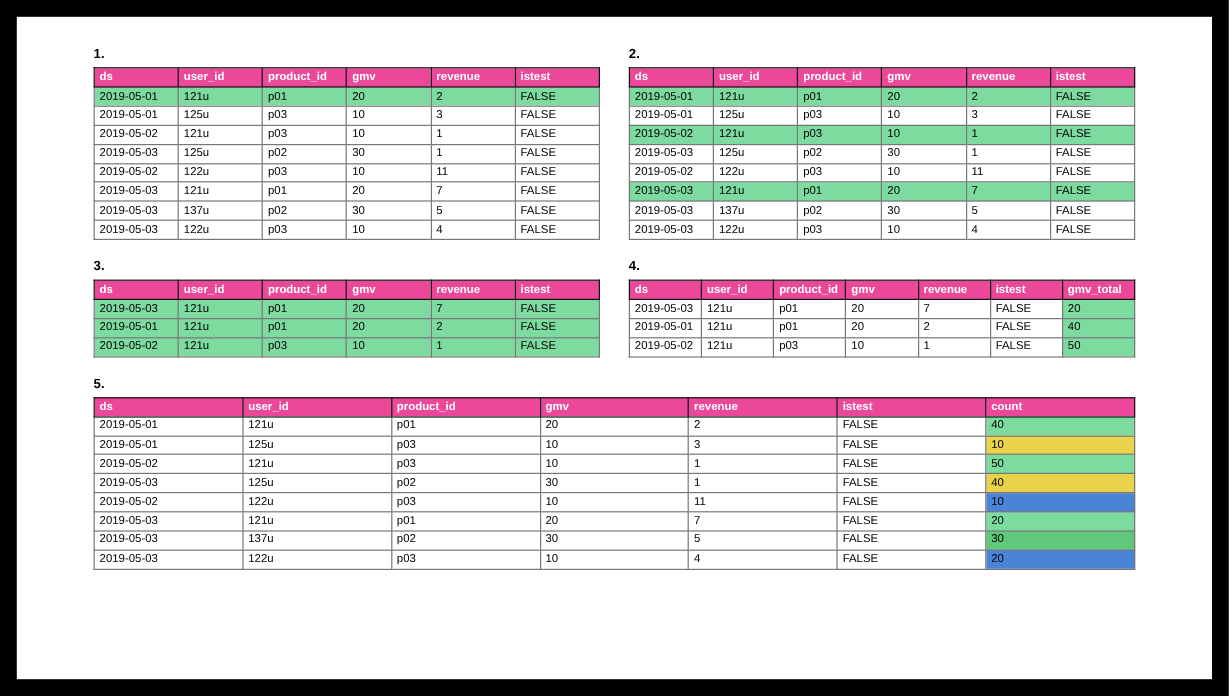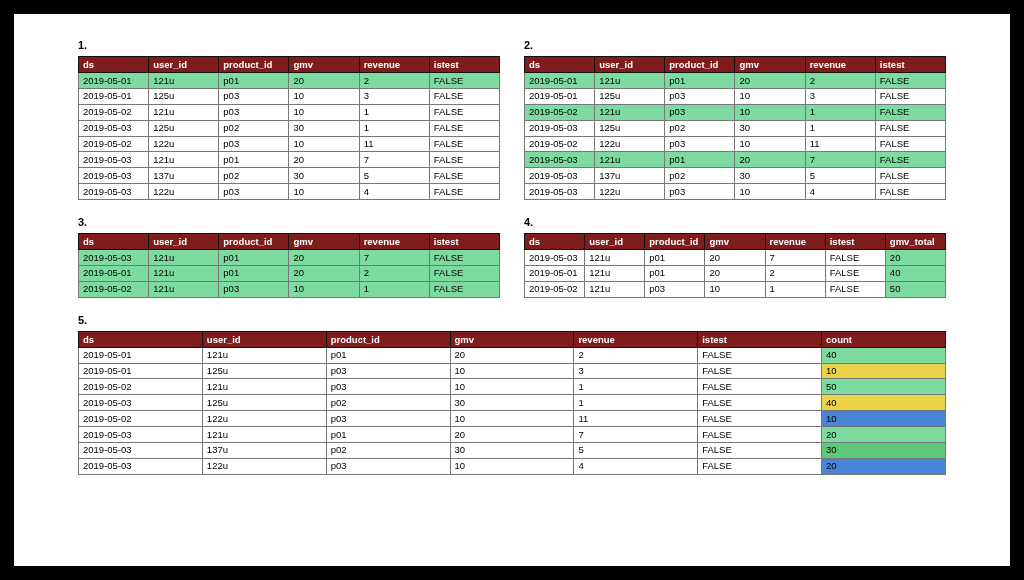--- a/index.html
+++ b/index.html
@@ -25,21 +25,21 @@
     gap: 24px;
     margin-bottom: 16px;
   }
   .col { flex: 1; }
   table {
     border-collapse: collapse;
     width: 100%;
     table-layout: fixed;
   }
   th {
-    background: #7f1d1d;
+    background: #ec4899;
     color: #fff;
     text-align: left;
     font-weight: 700;
     padding: 2px 4px;
     border: 1px solid #111;
     font-size: 9.5px;
   }
   td {
     border: 1px solid #777;
     padding: 1.5px 4px;

